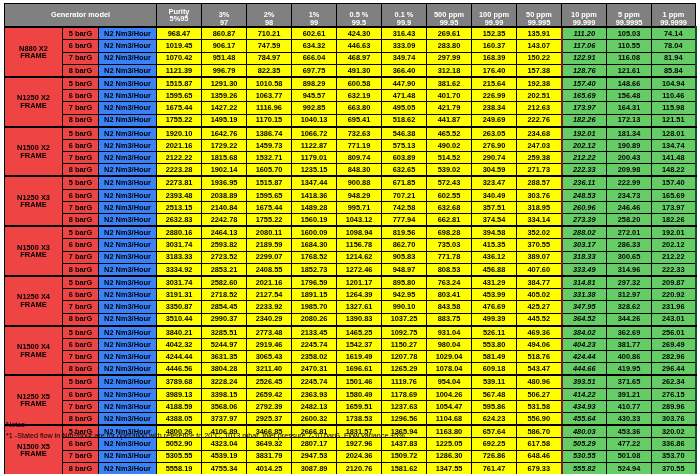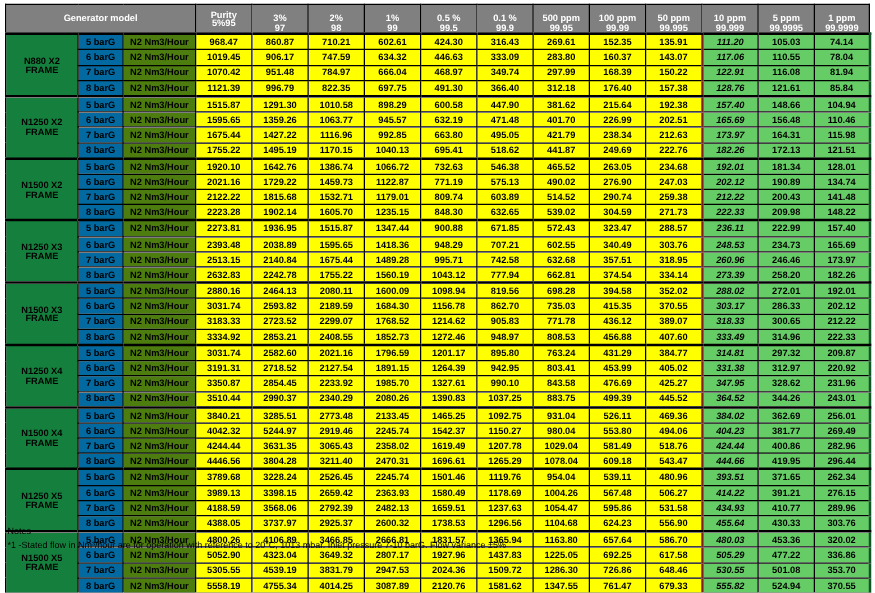--- a/index.html
+++ b/index.html
@@ -55,37 +55,37 @@
   td.hdr-col .l3{display:block;}
   td.hdr-purity{
     line-height:1.34;
     font-size:7.3px;
     padding:1px 0 1px 0;
   }
   td.hdr-purity .l0{display:block;}
 
   
   td.model{
-    background:#15803d;
+    background:#ef4444;
     font-weight:bold;
     font-size:7.6px;
     text-align:center;
     border-left:2px solid #000;
     border-right:1px solid #000;
   }
   td.model .m1{display:block;}
   td.model .m2{display:block;}
   td.barg{
-    background:#0369a1;
+    background:#ef4444;
     font-weight:bold;
     font-size:7.4px;
     text-align:center;
   }
   td.unit{
-    background:#4d7c0f;
+    background:#3b82f6;
     font-weight:normal;
     font-size:7.4px;
     text-align:left;
     padding-left:4px;
   }
   td.v-yellow{ background:#ffff00; color:#000; font-weight:bold; text-align:center; font-size:7.4px;}
   td.v-green { background:#66cc66; color:#000; font-weight:bold; text-align:center; font-size:7.4px;}
   td.v-green.gfirst{ border-left:2px solid #7f1d1d;font-style:italic; }
   td.v-green.glast{ border-right:2px solid #14532d; }
 

